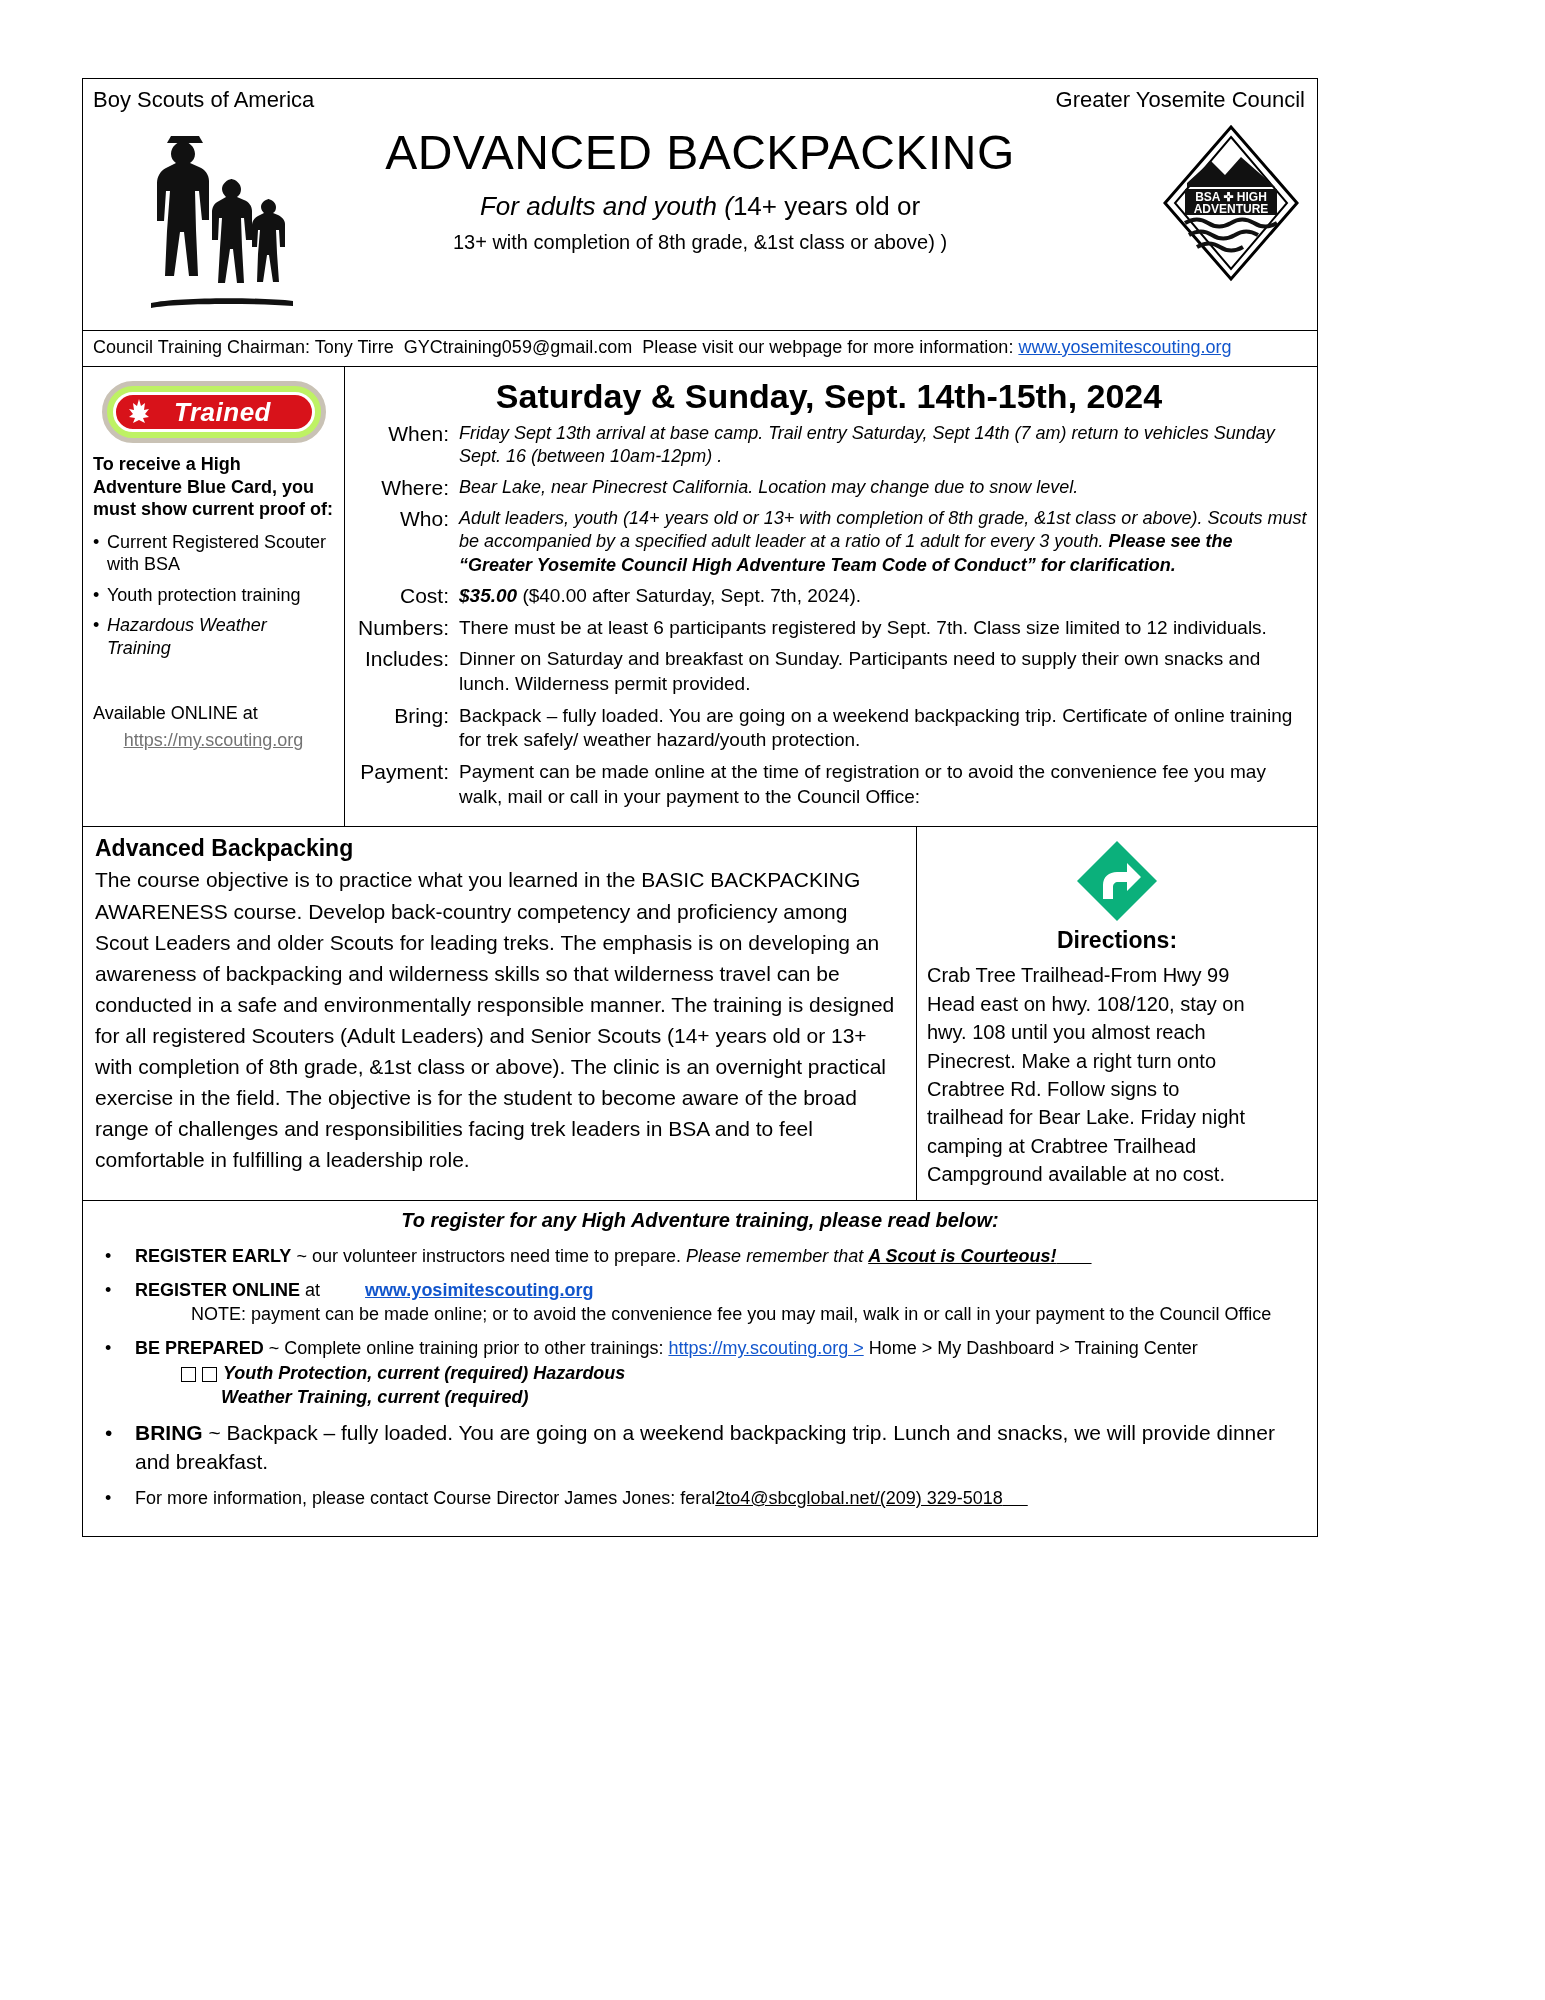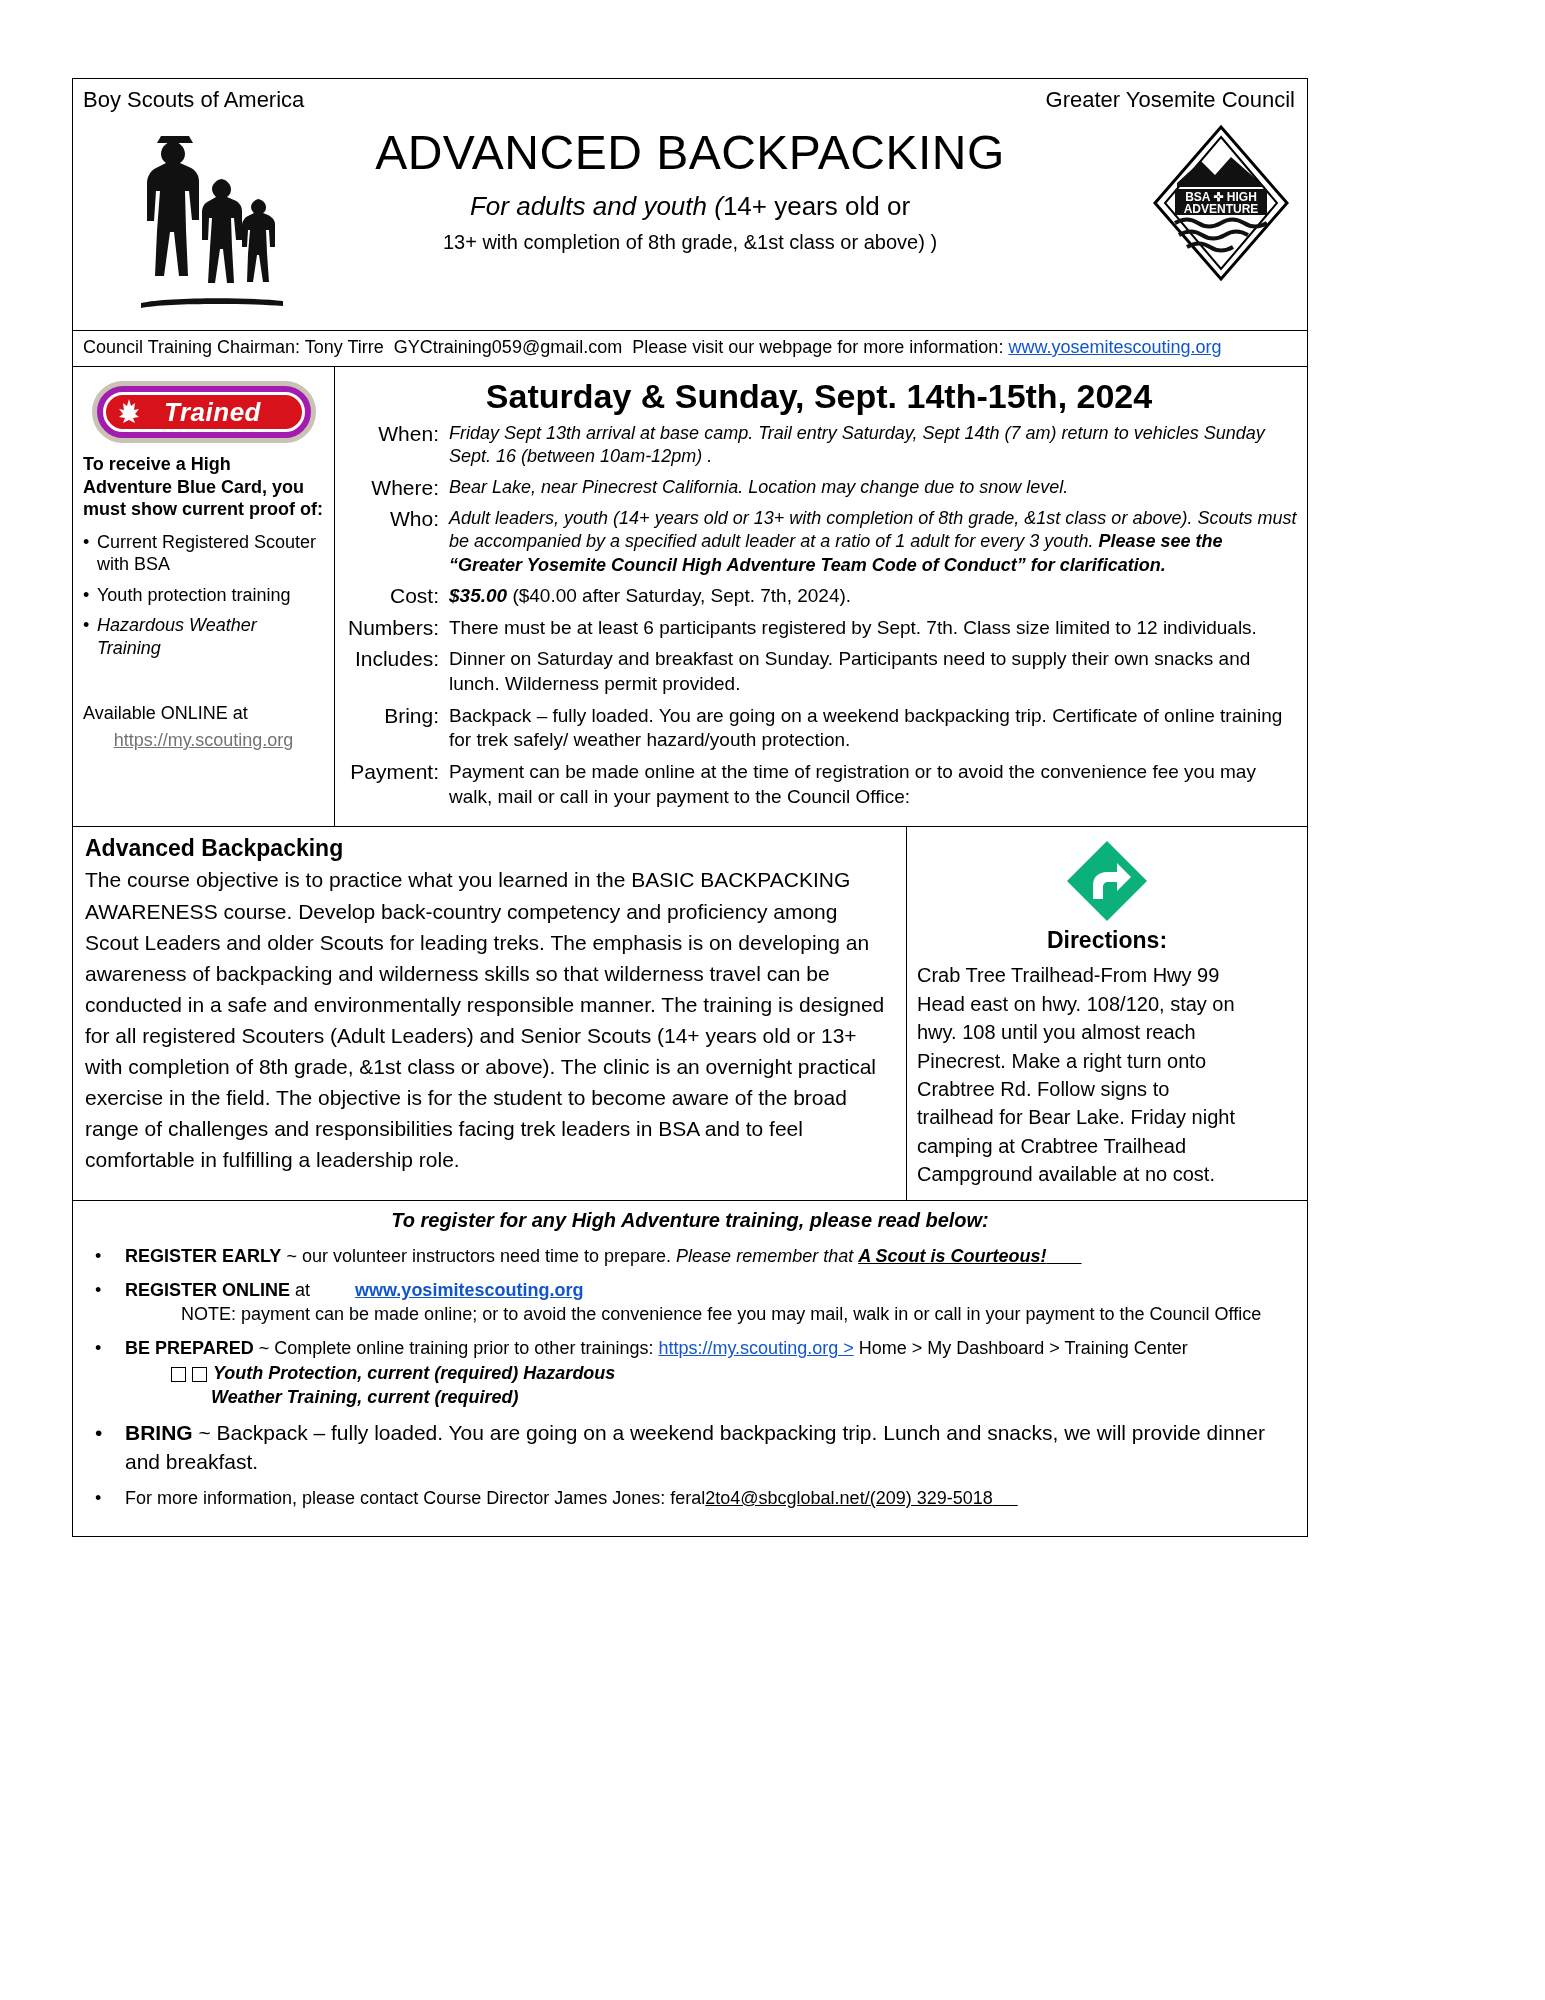--- a/index.html
+++ b/index.html
@@ -9,21 +9,21 @@
   }
   body {
     width: 1545px;
     height: 2000px;
     font-family: "Liberation Sans", sans-serif;
     color: #000000;
     position: relative;
   }
   .page {
     position: absolute;
-    left: 72px;
+    left: 82px;
     top: 78px;
     width: 1236px;
     box-sizing: border-box;
   }
   .outer-box {
     border: 1px solid #000;
     box-sizing: border-box;
   }
   
   .header {
@@ -104,21 +104,21 @@
     border-right: 1px solid #000;
     box-sizing: border-box;
     padding: 10px 10px 14px 10px;
     font-size: 17px;
   }
   .trained-badge {
     width: 224px;
     height: 62px;
     margin: 4px auto 10px auto;
     border-radius: 31px;
-    background: #a21caf;
+    background: #bef264;
     border: 5px solid #c9c2b5;
     position: relative;
     box-sizing: border-box;
   }
   .trained-inner {
     position: absolute;
     left: 6px; top: 6px; right: 6px; bottom: 6px;
     border-radius: 24px;
     background: #d8121a;
     border: 3px solid #ffffff;

